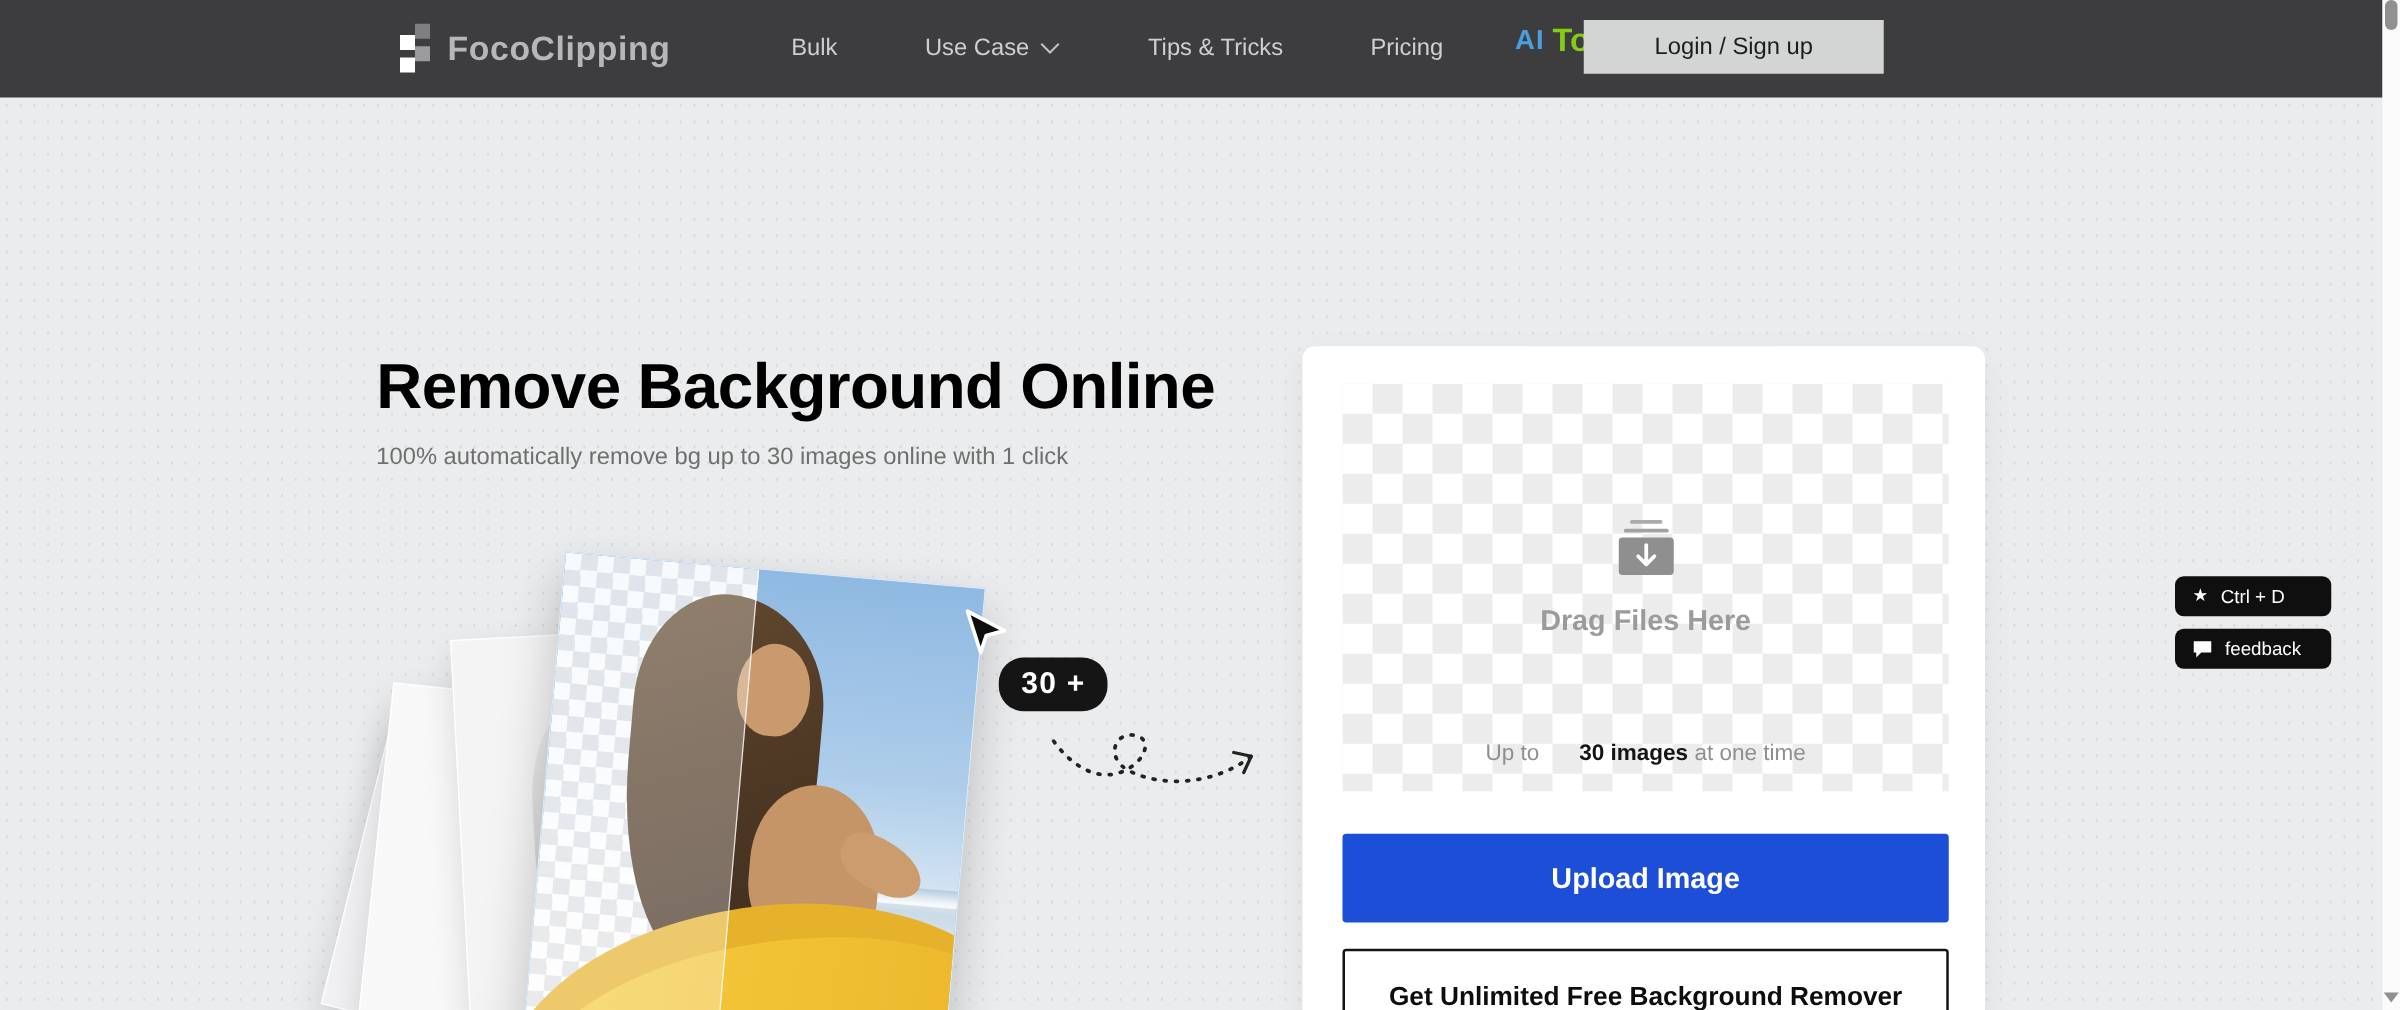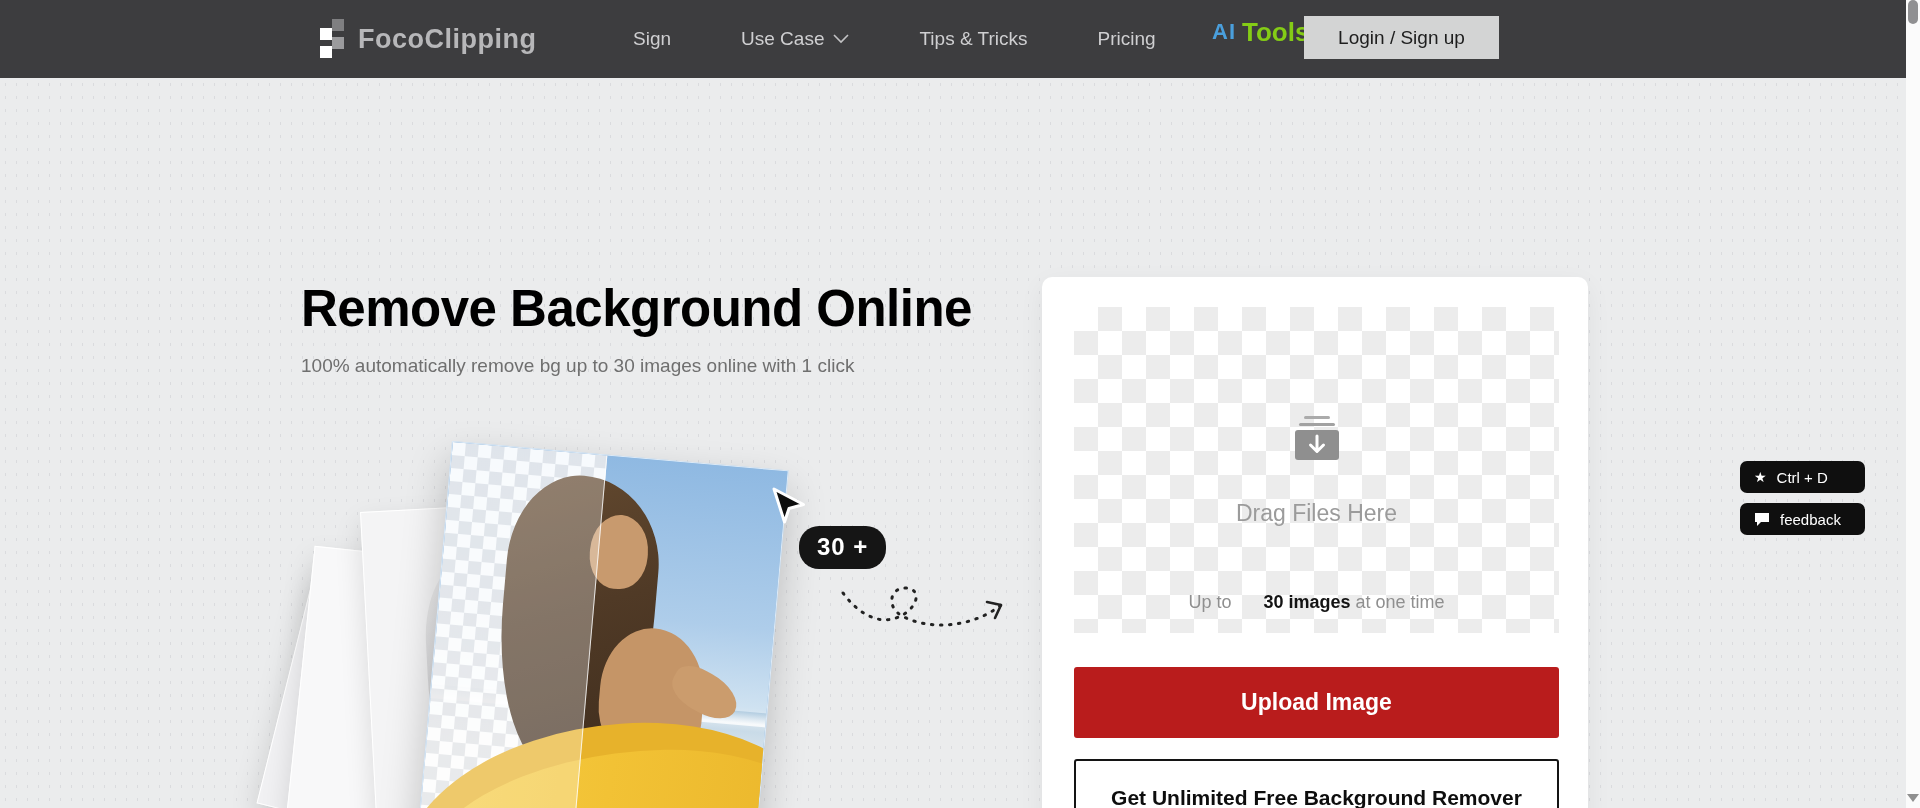--- a/index.html
+++ b/index.html
@@ -30,21 +30,21 @@
   .lm4 { left:0;  top:27px; background:#ffffff; }
   .logo-text { font-size:27px; font-weight:bold; color:#b7b7b9; letter-spacing:0.5px;text-align:center; }
   .nav-links { position:absolute; left:633px; top:0; height:78px; display:flex; align-items:center; gap:70px; }
   .nav-link { color:#cfcfd1; font-size:19px; cursor:pointer; display:flex; align-items:center; gap:9px; white-space:nowrap; }
   .chev { width:16px; height:10px; }
   .ai-tools { position:absolute; left:1212px; top:0; height:64px; display:flex; align-items:center; cursor:pointer; }
   .ai-part   { font-size:22px; font-weight:bold; color:#4a9fdc; letter-spacing:1px; }
   .tools-part{ font-size:26px; font-weight:bold; color:#84cc16; margin-left:6px; }
   .sparkles { position:relative; width:26px; height:30px; margin-left:3px; }
   .login-btn {
-    position:absolute; left:1304px; top:16px; width:195px; height:43px;
+    position:absolute; left:1267px; top:16px; width:240px; height:43px;
     background:#d3d4d4; border:none; font-size:19px; color:#1d1d1d;
     font-family:"Liberation Sans", sans-serif; cursor:pointer;
   }
 
   
   .hero-text { position:absolute; left:301px; top:283px; z-index:5; }
   .hero-title { font-size:51px; line-height:1; font-weight:bold; color:#000000; letter-spacing:-0.5px; }
   .hero-sub { margin-top:21px; font-size:19px; color:#6f6f6f; }
 
   
@@ -98,26 +98,26 @@
     background:#ffffff; border-radius:10px 10px 0 0;
     box-shadow:0 8px 26px rgba(0,0,0,0.06); z-index:10;
   }
   .dropzone {
     position:absolute; left:32px; top:30px; width:485px; height:326px;
     background-image:conic-gradient(#ececec 25%, #ffffff 0 50%, #ececec 0 75%, #ffffff 0);
     background-size:48px 48px;
     display:flex; flex-direction:column; align-items:center; cursor:pointer;
   }
   .dl-icon { margin-top:108px; }
-  .drag-hint { margin-top:39px; font-size:23px; color:#9b9b9b; }
+  .drag-hint { margin-top:22px; font-size:23px; color:#9b9b9b;font-weight:bold; }
   .limit-line { position:absolute; bottom:20px; width:100%; text-align:center; font-size:18px; color:#8f8f8f; }
   .limit-line b { color:#141414;margin-left:27px; }
   .upload-btn {
     position:absolute; left:32px; top:390px; width:485px; height:71px;
-    background:#b91c1c; color:#ffffff; font-size:23px; font-weight:bold;
+    background:#1d4ed8; color:#ffffff; font-size:23px; font-weight:bold;
     border:none; border-radius:3px; font-family:"Liberation Sans", sans-serif; cursor:pointer;
   }
   .secondary-btn {
     position:absolute; left:32px; top:482px; width:485px; height:78px;
     background:#ffffff; color:#0d0d0d; font-size:21px; font-weight:bold;
     border:2px solid #141414; border-radius:3px;
     font-family:"Liberation Sans", sans-serif; cursor:pointer;
   }
 
   
@@ -145,21 +145,21 @@
     <div class="logo-mark">
       <span class="lm1"></span>
         <span class="lm2"></span>
         <span class="lm3"></span>
         <span class="lm4"></span>
     </div>
     <span class="logo-text">FocoClipping</span>
   </div>
   <nav class="nav-links">
     <span class="nav-link">
-      <span>Sign</span>
+      <span>Bulk</span>
     </span>
     <span class="nav-link">
       <span>Use Case</span>
       <svg class="chev" viewBox="0 0 16 10">
         <polyline points="1,1 8,8 15,1" fill="none" stroke="#c3c3c5" stroke-width="1.6"></polyline>
       </svg>
     </span>
     <span class="nav-link">
       <span>Tips &amp; Tricks</span>
     </span>

